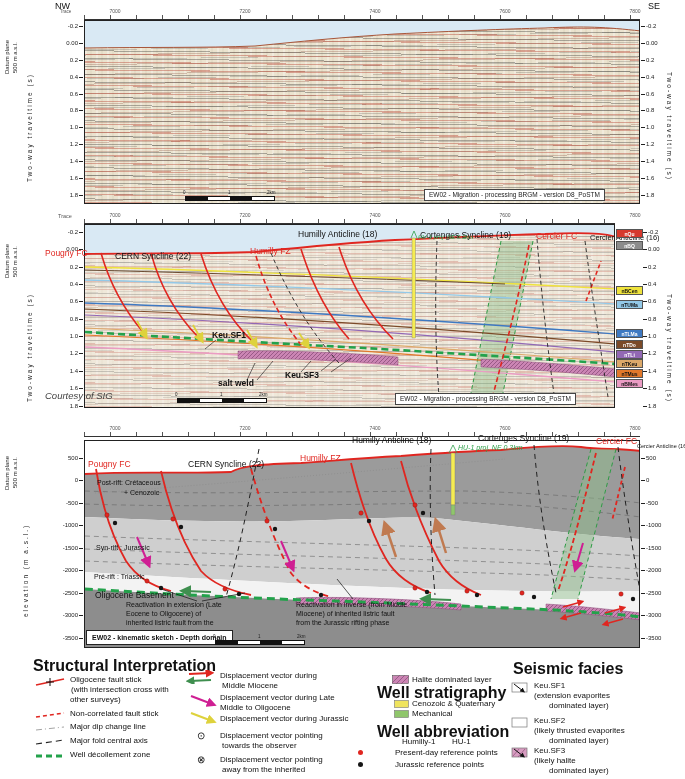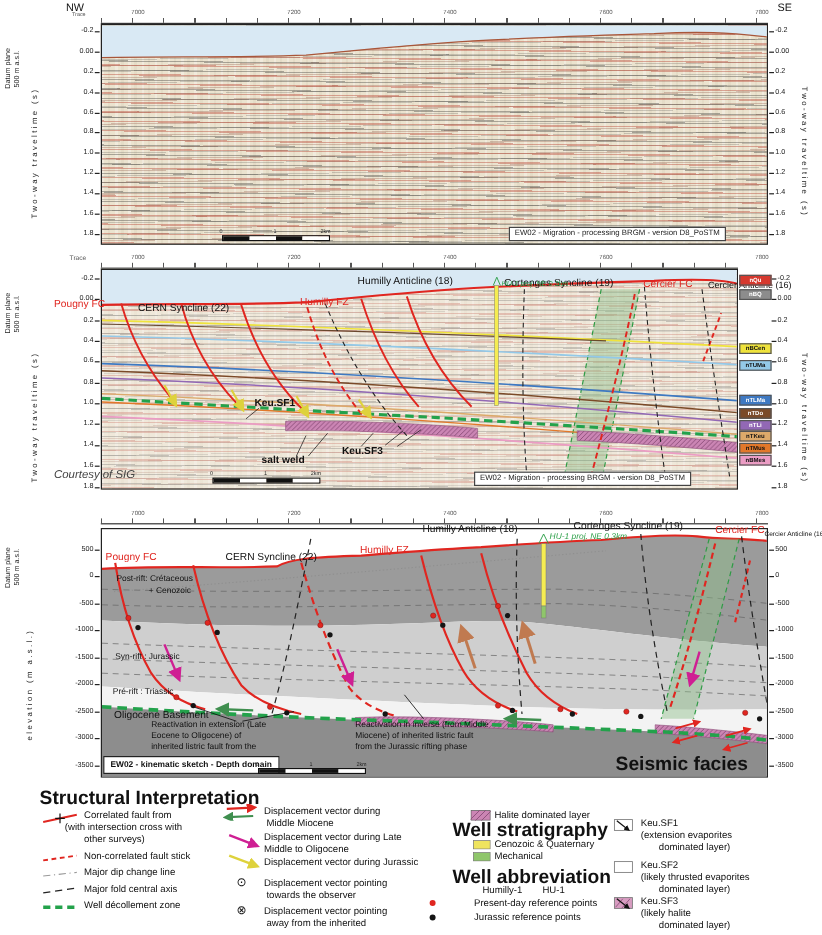--- a/index.html
+++ b/index.html
@@ -463,22 +463,22 @@
     </div>
   </section>
 
   <section>
     <span class="lh" style="left:33px;top:657px">Structural Interpretation</span>
 
     <svg class="ab" style="left:34px;top:676px" width="32" height="12">
       <path d="M2,9 L30,3" stroke="#e02620" stroke-width="1.6" fill="none"></path>
       <path d="M16,2 L16,10 M12,6 L20,6" stroke="#111" stroke-width="1" fill="none"></path>
     </svg>
-    <span class="li" style="left:70px;top:675px">Correlated fault from</span>
-    <span class="li" style="left:54px;top:685px">(with intersection cross with</span>
+    <span class="li" style="left:70px;top:675px">Oligocene fault stick</span>
+    <span class="li" style="left:71px;top:685px">(with intersection cross with</span>
     <span class="li" style="left:70px;top:695px">other surveys)</span>
 
     <svg class="ab" style="left:34px;top:709px" width="32" height="10">
       <path d="M2,8 L30,4" stroke="#e02620" stroke-width="1.6" stroke-dasharray="4,3" fill="none"></path>
     </svg>
     <span class="li" style="left:70px;top:709px">Non-correlated fault stick</span>
 
     <svg class="ab" style="left:34px;top:722px" width="32" height="10">
       <path d="M2,8 L30,5" stroke="#999" stroke-width="0.9" stroke-dasharray="6,3,1,3" fill="none"></path>
     </svg>
@@ -555,21 +555,21 @@
     <span class="li" style="left:412px;top:709px">Mechanical</span>
 
     <span class="lh" style="left:377px;top:723px">Well abbreviation</span>
     <span class="li" style="left:402px;top:737px">Humilly-1</span>
     <span class="li" style="left:452px;top:737px">HU-1</span>
     <span class="dot" style="left:358px;top:750px;background:#e02620"></span>
     <span class="li" style="left:395px;top:748px">Present-day reference points</span>
     <span class="dot" style="left:358px;top:762px;background:#151515"></span>
     <span class="li" style="left:395px;top:760px">Jurassic reference points</span>
 
-    <span class="lh" style="left:513px;top:629px">Seismic facies</span>
+    <span class="lh" style="left:513px;top:660px">Seismic facies</span>
 
     <svg class="ab" style="left:511px;top:681px" width="18" height="13">
       <defs>
           <marker id="lb" markerWidth="5" markerHeight="5" refX="2.5" refY="2.5" orient="auto">
             <path d="M0,0 L5,2.5 L0,5 Z" fill="#111"></path>
           </marker>
         </defs>
       <rect x="1" y="2" width="15" height="9" fill="#fff" stroke="#777" stroke-width="0.7"></rect>
       <path d="M3,3 L12,10" stroke="#111" stroke-width="1" fill="none" marker-end="url(#lb)"></path>
     </svg>

